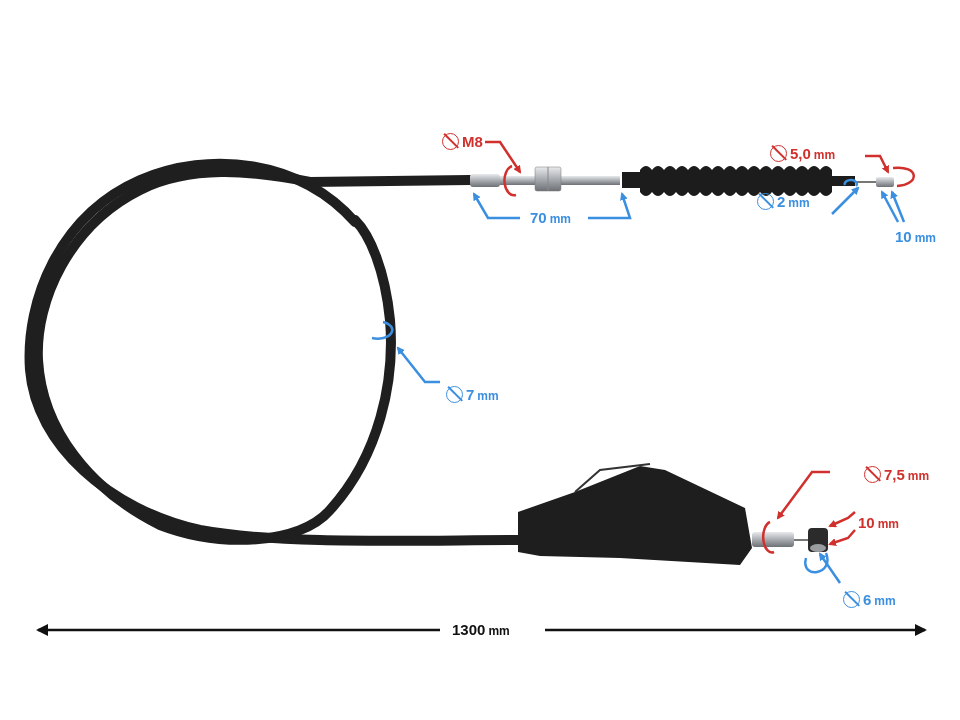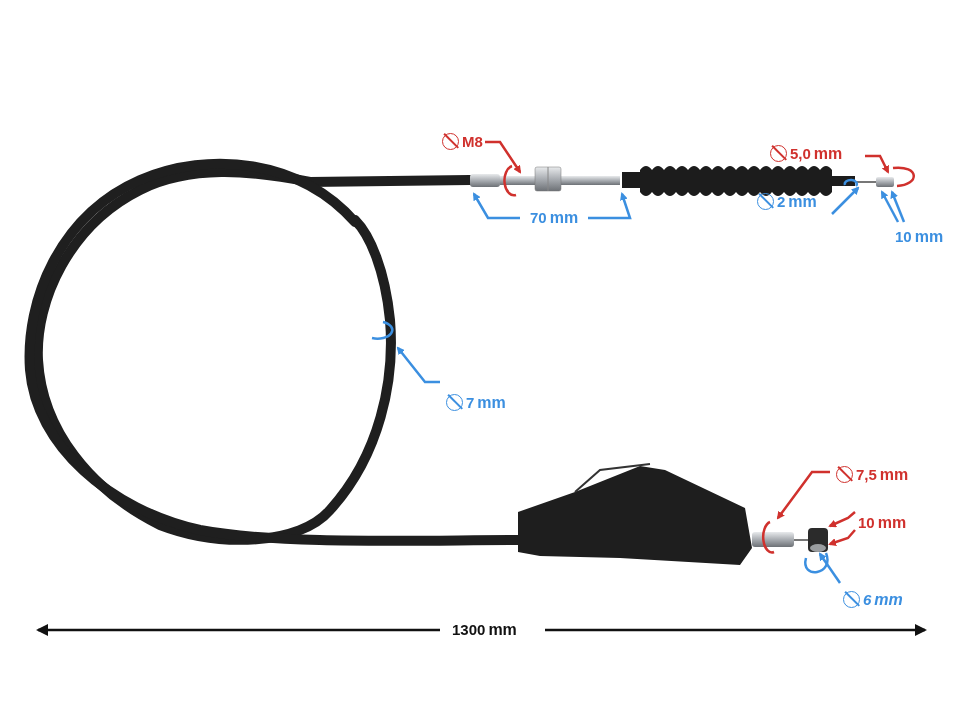--- a/index.html
+++ b/index.html
@@ -1,20 +1,20 @@
 <!DOCTYPE html>
 <html><head>
 <meta charset="utf-8">
 <style>
   html, body { margin: 0; padding: 0; background: #ffffff; }
   body { width: 960px; height: 720px; position: relative; overflow: hidden; font-family: "Liberation Sans", sans-serif; }
   #scene { position: absolute; left: 0; top: 0; width: 960px; height: 720px; }
   .lbl { position: absolute; font-family: "Liberation Sans", sans-serif; font-weight: bold; white-space: nowrap; line-height: 1; }
   .lbl .num { font-size: 15px; }
-  .lbl .unit { font-size: 16px; margin-left: 3px; margin-top: 47px; }
+  .lbl .unit { font-size: 12px; margin-left: 3px; margin-top: 47px; }
   .red { color: #d0312d; }
   .blue { color: #3b8fe0; }
   .black { color: #111111; }
   .dia { display: inline-block; width: 17px; height: 17px; border-radius: 50%; border: 1.5px solid currentColor; position: relative; vertical-align: -3px; margin-right: 3px; box-sizing: border-box; }
   .dia::after { content: ""; position: absolute; left: 50%; top: -3px; width: 1.5px; height: 20px; background: currentColor; transform: translateX(-50%) rotate(-45deg); }
 </style>
 </head>
 <body>
 
 <svg id="scene" width="960" height="720" viewBox="0 0 960 720" xmlns="http://www.w3.org/2000/svg">
@@ -107,31 +107,31 @@
 </div>
 
 <div class="lbl blue" style="left:757px; top:193px;">
   <span class="dia"></span><span class="num">2</span><span class="unit">mm</span>
 </div>
 
 <div class="lbl blue" style="left:895px; top:229px;">
   <span class="num">10</span><span class="unit">mm</span>
 </div>
 
-<div class="lbl blue" style="left:446px; top:394px;">
+<div class="lbl blue" style="left:446px; top:386px;">
   <span class="dia"></span><span class="num">7</span><span class="unit">mm</span>
 </div>
 
-<div class="lbl red" style="left:836px; top:466px;text-align:right;">
+<div class="lbl red" style="left:864px; top:466px;text-align:right;">
   <span class="dia"></span><span class="num">7,5</span><span class="unit">mm</span>
 </div>
 
 <div class="lbl red" style="left:858px; top:515px;">
   <span class="num">10</span><span class="unit">mm</span>
 </div>
 
-<div class="lbl blue" style="left:843px; top:591px;font-style:italic;">
+<div class="lbl blue" style="left:843px; top:591px;">
   <span class="dia"></span><span class="num">6</span><span class="unit">mm</span>
 </div>
 
 <div class="lbl black" style="left:452px; top:622px;text-align:center;">
   <span class="num">1300</span><span class="unit">mm</span>
 </div>
 
 </body></html>

